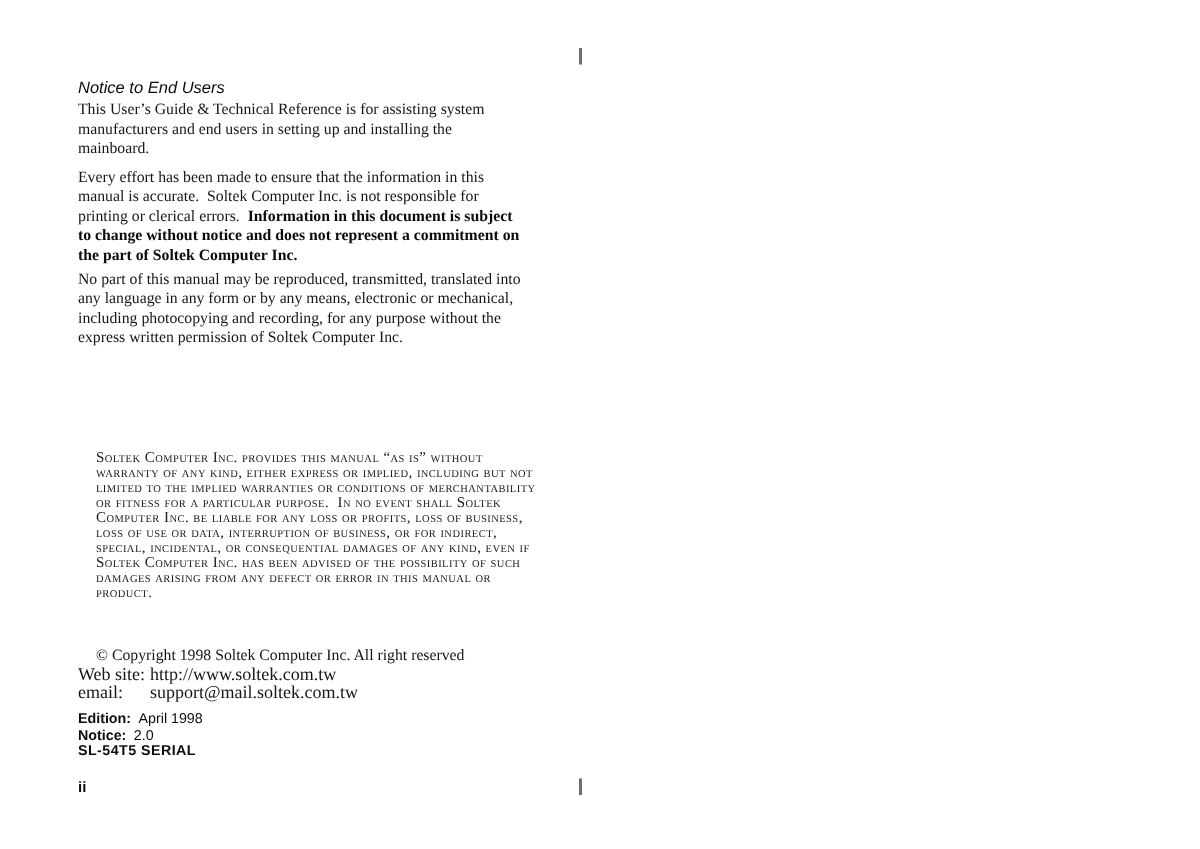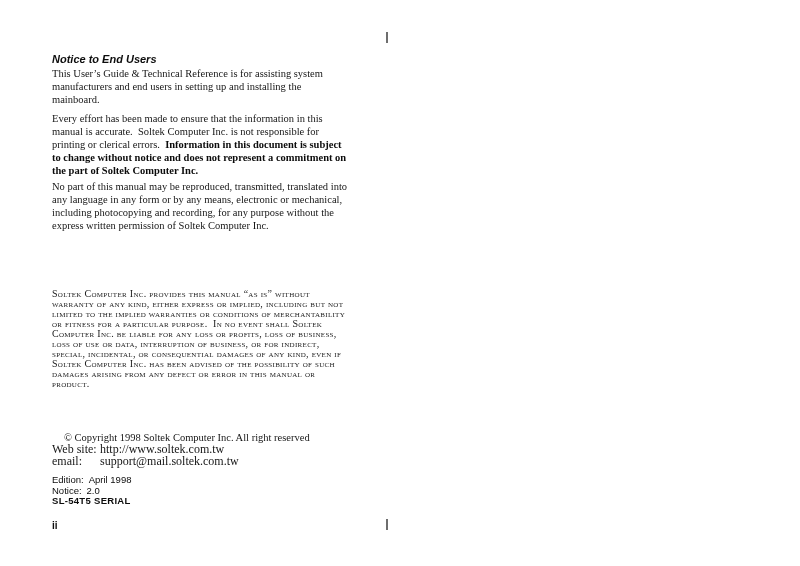--- a/index.html
+++ b/index.html
@@ -13,21 +13,21 @@
     height: 566px;
     background: #ffffff;
     overflow: hidden;
     color: #141414;
   }
   .abs { position: absolute; }
   .col { left: 52px; width: 298px; }
 
   .notice-heading {
     font-family: "Liberation Sans", sans-serif;
-    font-weight: bold;
+    font-weight: normal;
     font-style: italic;
     font-size: 11px;
     line-height: 13px;
     margin: 0;
     color: #0d0d0d;
   }
   .body-text {
     font-family: "Liberation Serif", "DejaVu Serif", serif;
     font-size: 10.5px;
     line-height: 13px;
@@ -36,21 +36,21 @@
     white-space: pre-wrap;
   }
   .bold-run { font-weight: bold; color: #0c0c0c; }
 
   .disclaimer-text {
     font-family: "Liberation Serif", "DejaVu Serif", serif;
     font-variant: small-caps;
     font-size: 10px;
     line-height: 10px;
     letter-spacing: 0.3px;
-    margin: 0;
+    margin: 12px;
     color: #1a1a1a;
     white-space: pre-wrap;
   }
 
   .copyright-line {
     font-family: "Liberation Serif", "DejaVu Serif", serif;
     font-size: 10.5px;
     line-height: 12px;
     margin: 12px;
     color: #161616;
@@ -66,21 +66,21 @@
     display: inline-block;
     width: 48px;
   }
 
   .edition-block {
     font-family: "Liberation Sans", sans-serif;
     font-size: 9.5px;
     line-height: 10.5px;
     color: #0d0d0d;
   }
-  .edition-label { font-weight: normal; }
+  .edition-label { font-weight: bold; }
   .edition-value { margin-left: 5px; }
   .model-line { font-weight: bold; letter-spacing: 0.3px; }
 
   .page-number {
     font-family: "Liberation Sans", sans-serif;
     font-weight: bold;
     font-size: 10px;
     color: #0d0d0d;
   }
 

